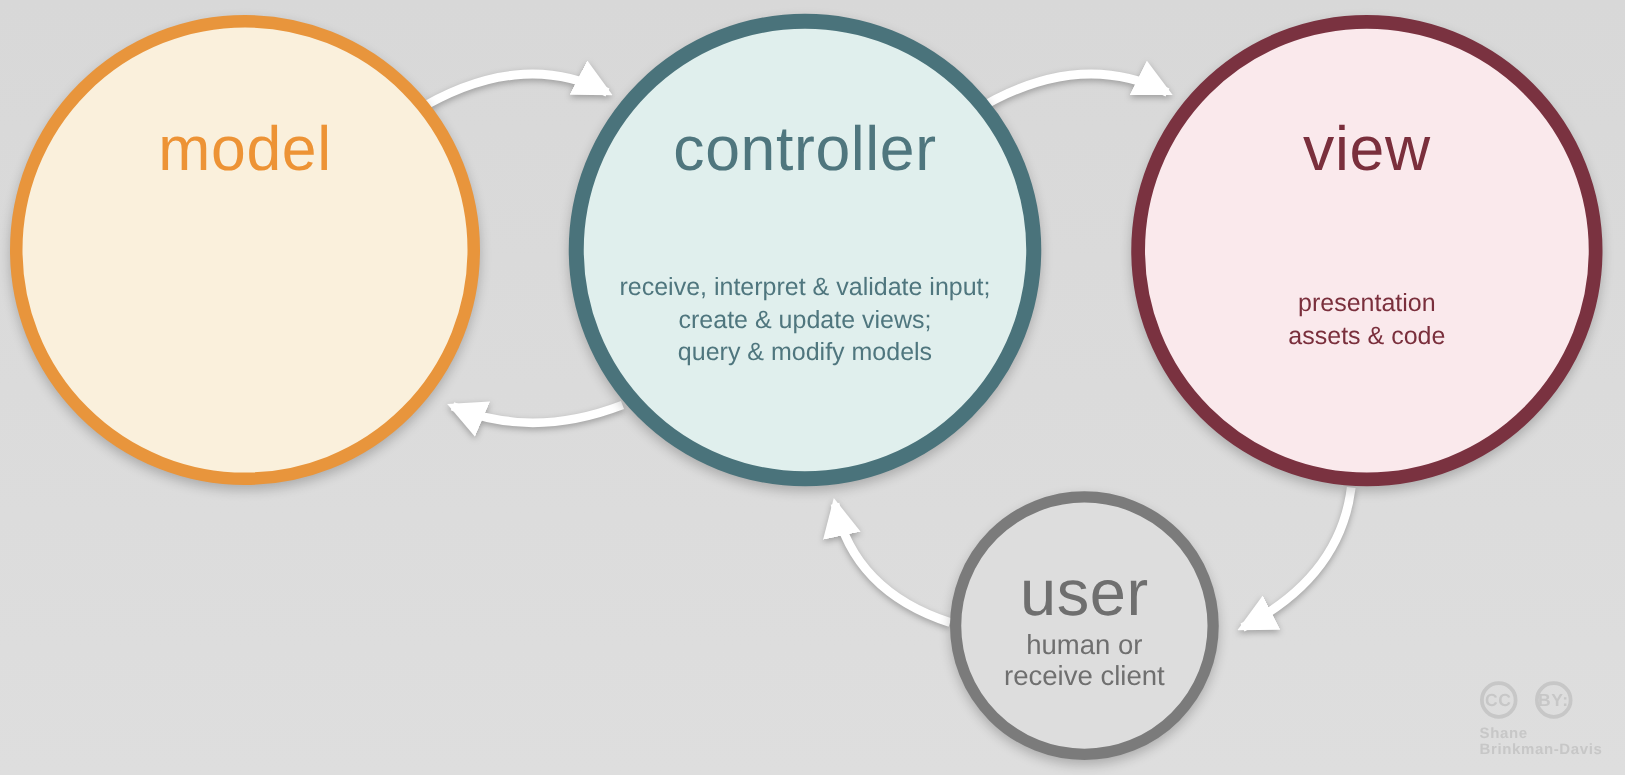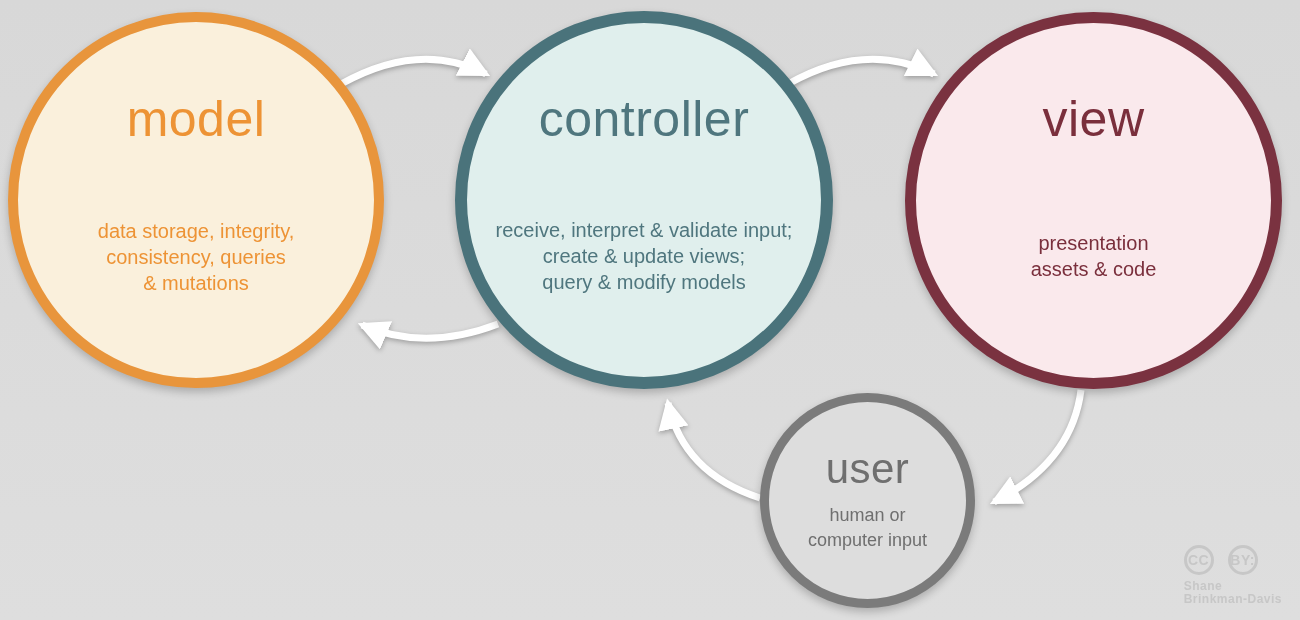--- a/index.html
+++ b/index.html
@@ -78,26 +78,26 @@
   .node-view .node-body  { top: 207px; color: #7A2F3C; }
 
   .node-user {
     left: 760px; top: 393px;
     width: 215px; height: 215px;
     background: #DDDDDD;
     border: 9px solid #7B7B7B;
   }
   .node-user .node-title {
     top: 43px;
-    font-size: 42px;
+    font-size: 52px;
     color: #6F6F6F;
   }
   .node-user .node-body {
     top: 101px;
-    font-size: 18px;
+    font-size: 22px;
     line-height: 25px;
     color: #6F6F6F;
   }
 
   
   .credit {
     position: absolute;
     right: 18px; bottom: 14px;
     color: #C7C7C7;
   }
@@ -135,25 +135,20 @@
     </defs>
     <path class="flow-arrow" d="M 341 84 Q 420 40 486 74" marker-end="url(#arrowhead)"></path>
     <path class="flow-arrow" d="M 788 84 Q 866 40 934 74" marker-end="url(#arrowhead)"></path>
     <path class="flow-arrow" d="M 498 324 Q 425 352 362 325" marker-end="url(#arrowhead)"></path>
     <path class="flow-arrow" d="M 1081 390 Q 1072 462 994 502" marker-end="url(#arrowhead)"></path>
     <path class="flow-arrow" d="M 760 498 Q 683 473 668 403" marker-end="url(#arrowhead)"></path>
   </svg>
 
   <div class="node node-model">
     <div class="node-title">model</div>
-    <div class="node-body">
-      <div>data storage, integrity,</div>
-      <div>consistency, queries</div>
-      <div>&amp; mutations</div>
-    </div>
   </div>
 
   <div class="node node-view">
     <div class="node-title">view</div>
     <div class="node-body">
       <div>presentation</div>
       <div>assets &amp; code</div>
     </div>
   </div>
 
@@ -163,21 +158,21 @@
       <div>receive, interpret &amp; validate input;</div>
       <div>create &amp; update views;</div>
       <div>query &amp; modify models</div>
     </div>
   </div>
 
   <div class="node node-user">
     <div class="node-title">user</div>
     <div class="node-body">
       <div>human or</div>
-      <div>computer input</div>
+      <div>receive client</div>
     </div>
   </div>
 
   <div class="credit">
     <div class="cc-badges">
       <div class="cc-circle">CC</div>
       <div class="cc-circle">BY:</div>
     </div>
     <div class="credit-name">
       <div>Shane</div>

